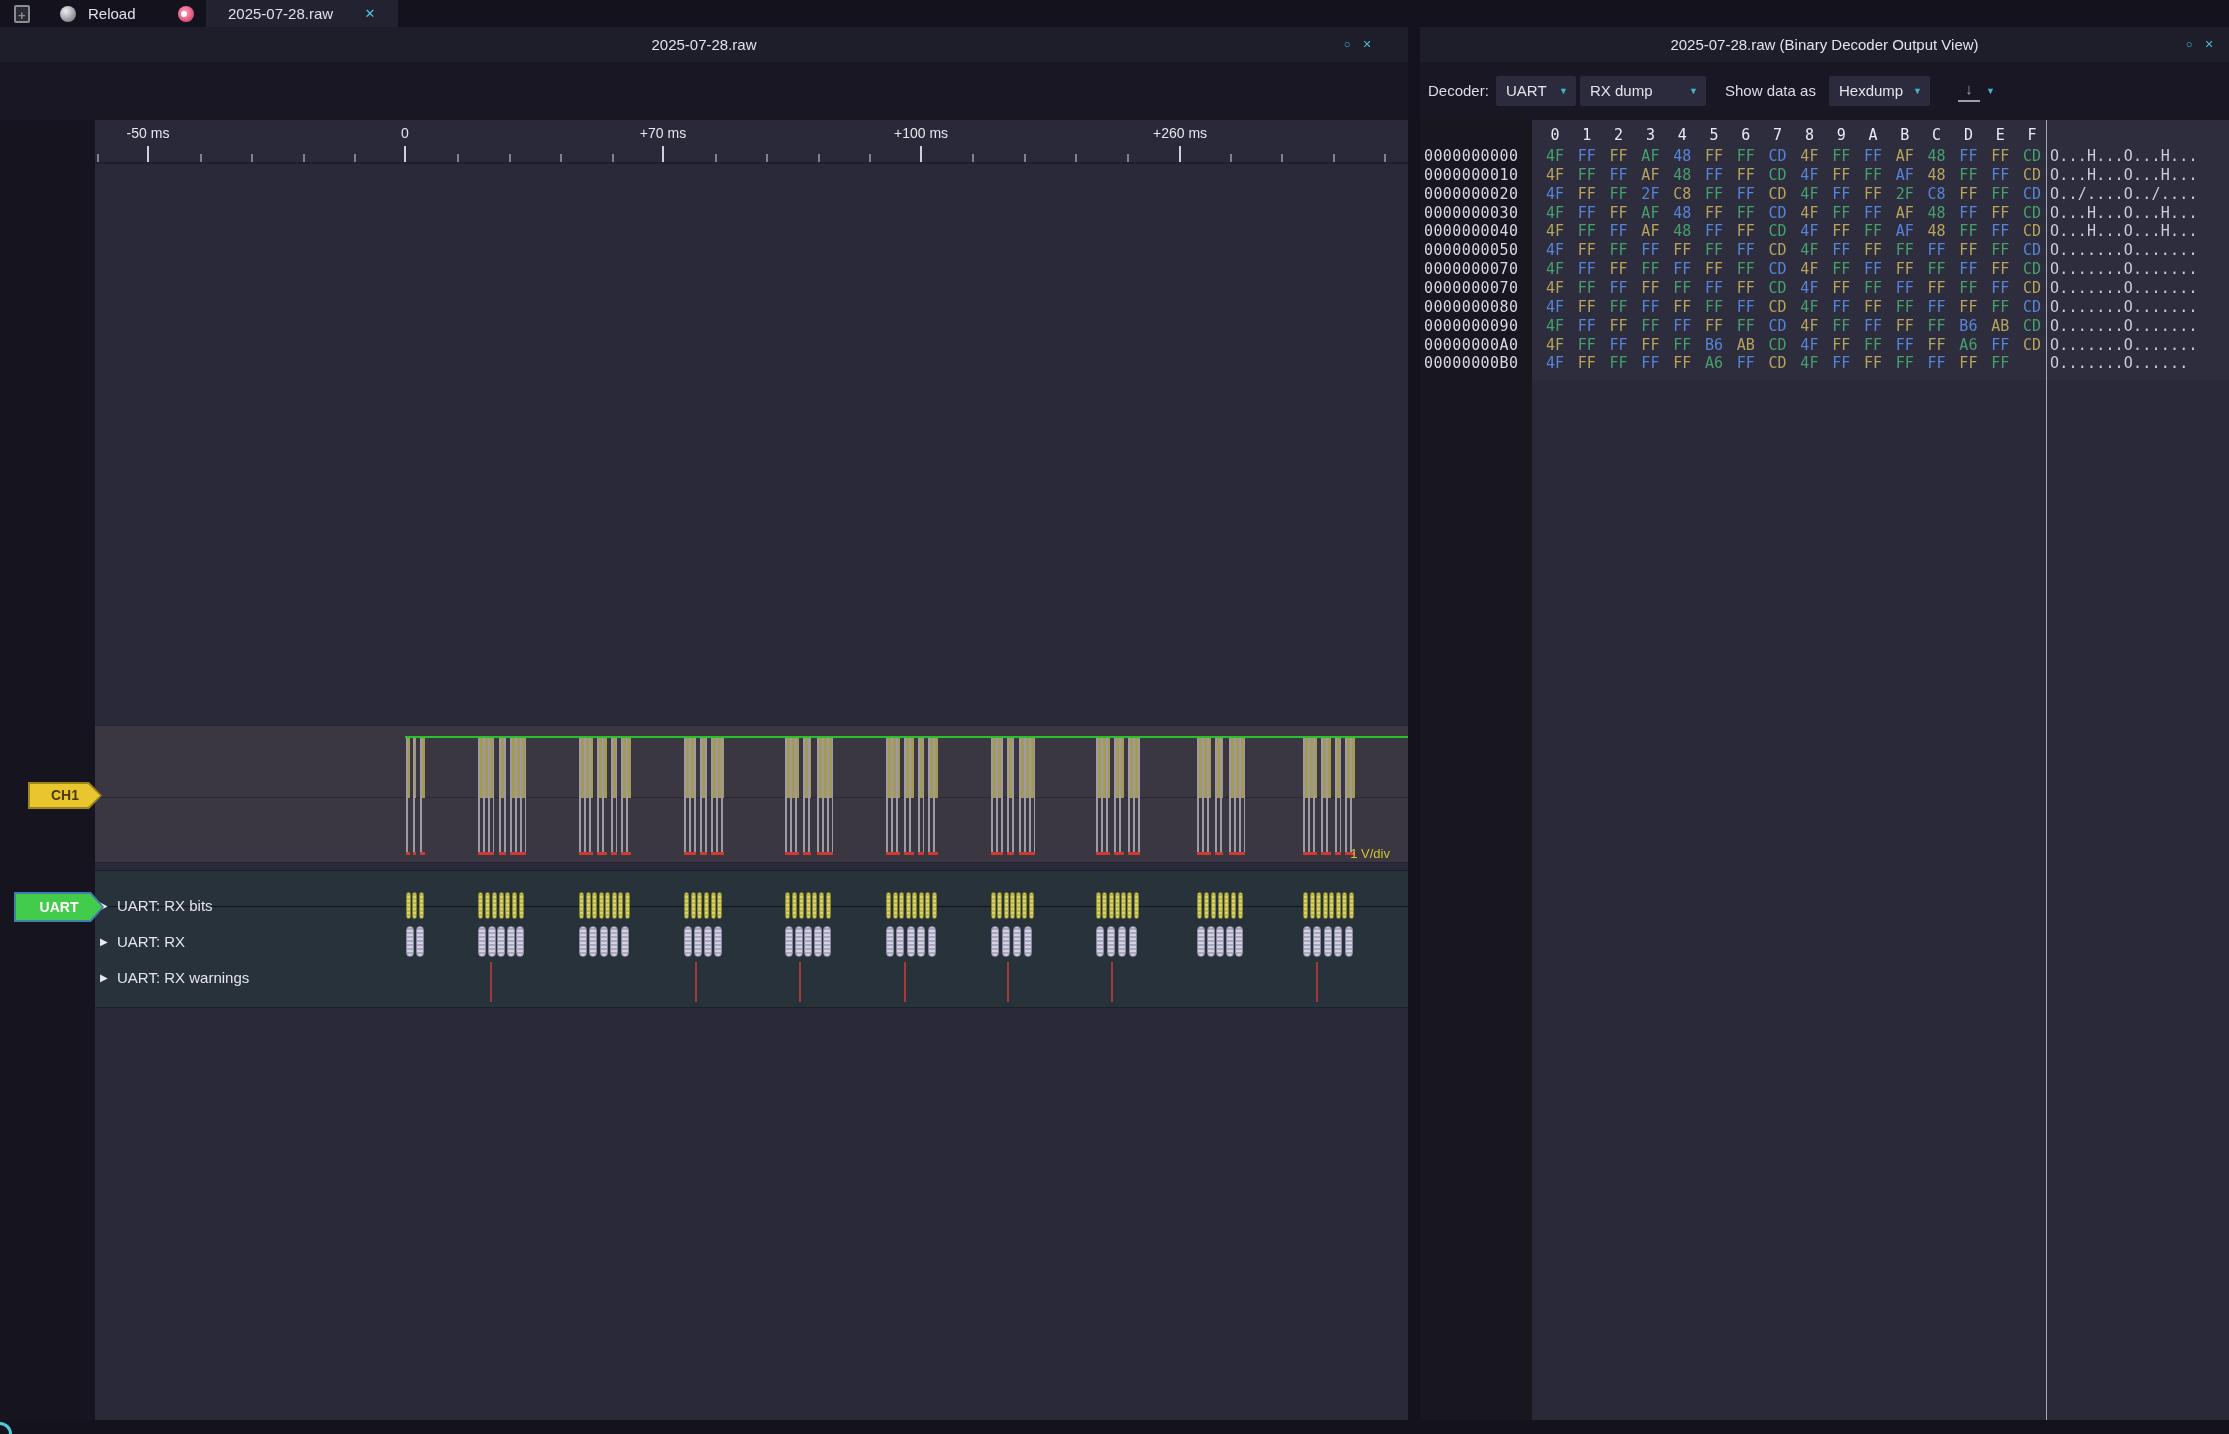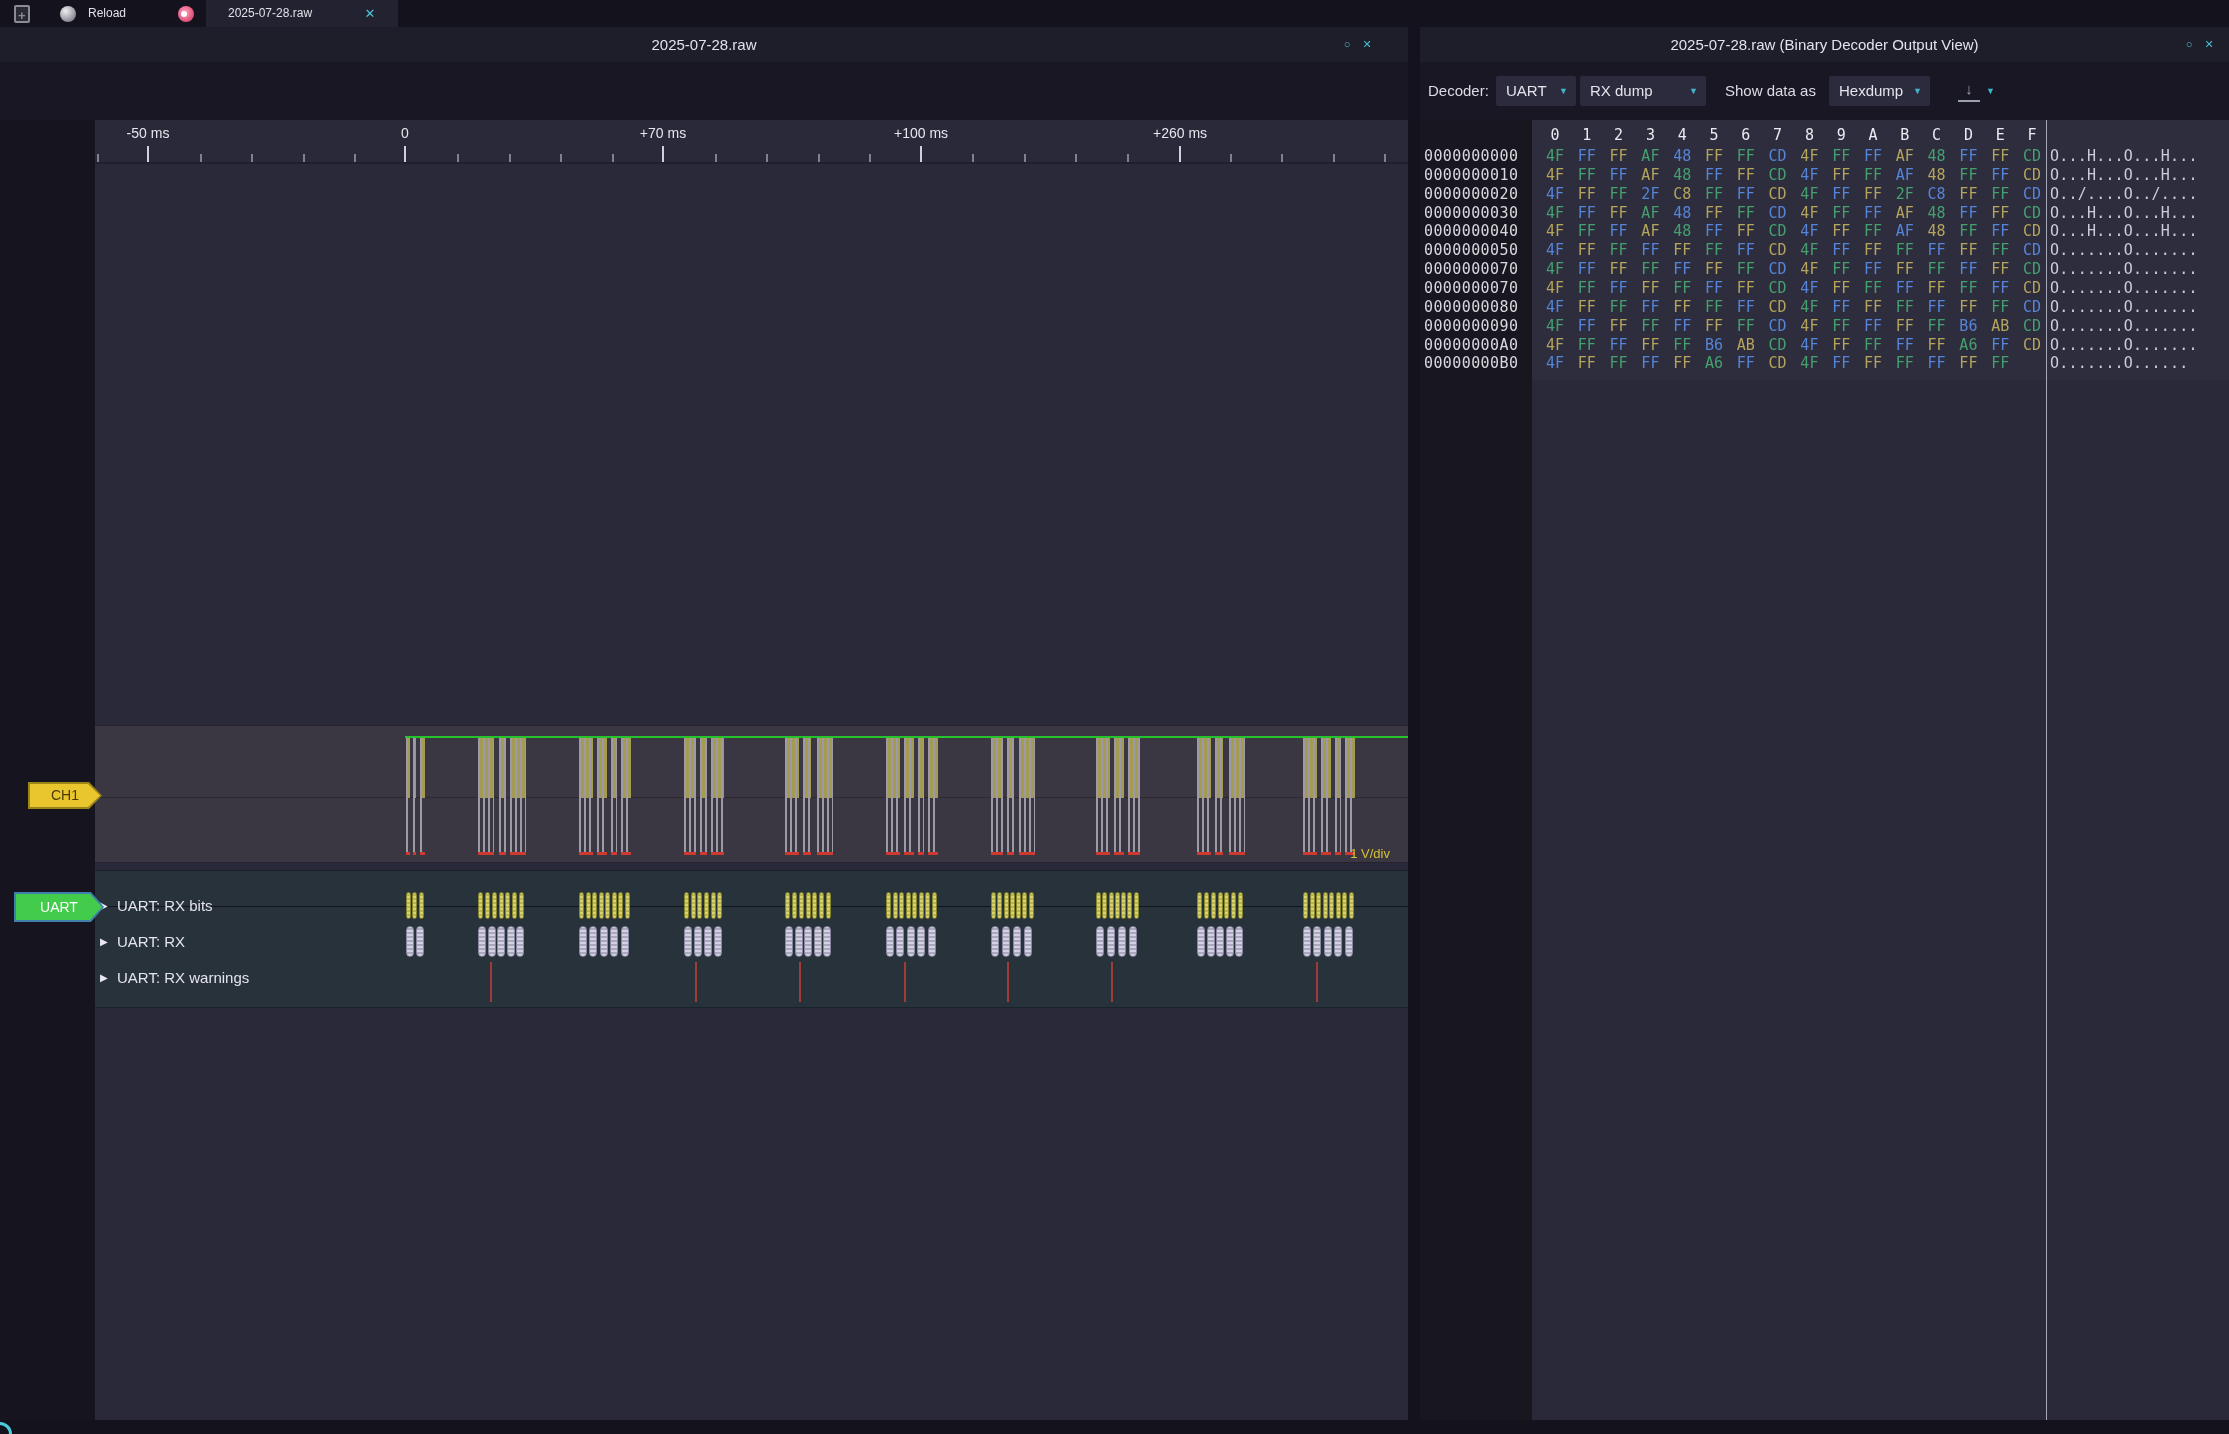--- a/index.html
+++ b/index.html
@@ -3,21 +3,21 @@
 <meta charset="utf-8">
 <style>
   * { margin:0; padding:0; box-sizing:border-box; }
   html,body { width:2229px; height:1434px; overflow:hidden; background:#14131d;
     font-family:"Liberation Sans", sans-serif; }
   #app { position:relative; width:2229px; height:1434px; background:#14131d; }
   .abs { position:absolute; }
 
   
   #tabbar { left:0; top:0; width:2229px; height:27px; background:#14131d; }
-  .tab-text { color:#dfe0e8; font-size:12px; line-height:27px; }
+  .tab-text { color:#dfe0e8; font-size:15px; line-height:27px; }
   #tab-active { left:206px; top:0; width:192px; height:27px; background:#232230; }
   #tab-close { left:360px; top:0; width:20px; height:27px; color:#4fc3d8; font-size:13px;
     line-height:27px; text-align:center; cursor:pointer; }
   .ball { border-radius:50%; width:16px; height:16px; top:6px; }
   #ball-gray { left:60px; background:radial-gradient(circle at 35% 32%, #eeeef2, #85858e 75%); }
   #ball-pink { left:178px; background:radial-gradient(circle at 42% 40%, #ff9cba 8%, #e05279 65%); }
   #ball-pink::after { content:""; position:absolute; left:3px; top:5px; width:6px; height:6px;
     border-radius:50%; background:#fff; }
   #icon-newfile { left:14px; top:5px; width:16px; height:18px; border:2px solid #8b8b96;
     border-radius:2px; background:#2a2a33; }
@@ -78,21 +78,21 @@
     background:repeating-linear-gradient(0deg,#d4d2e2 0 2px,#aaa8bf 2px 4px); }
   .warnline { position:absolute; top:962px; width:2px; height:40px; background:#a23a3a; z-index:2; }
   .dec-row-label { position:absolute; left:117px; color:#e4e4ec; font-size:15px; z-index:3; }
   .dec-arrow { position:absolute; left:100px; color:#e8e8f0; font-size:10px; z-index:3; cursor:pointer; }
 
   
   .tag-outer { position:absolute; z-index:7; cursor:pointer;
     clip-path:polygon(0 0, calc(100% - 13px) 0, 100% 50%, calc(100% - 13px) 100%, 0 100%); }
   .tag-inner { position:absolute; inset:2px;
     clip-path:polygon(0 0, calc(100% - 12px) 0, 100% 50%, calc(100% - 12px) 100%, 0 100%);
-    text-align:center; font-size:14px; font-weight:normal; }
+    text-align:center; font-size:14px; font-weight:bold; }
   #tag-ch1 { left:28px; top:782px; width:74px; height:27px; background:#9c8618; }
   #tag-ch1 .tag-inner { background:#e9c62e; color:#4a3a05; line-height:23px; }
   #tag-uart { left:14px; top:892px; width:90px; height:30px; background:#3f7fae; }
   #tag-uart .tag-inner { background:#43cb4c; color:#ffffff; line-height:26px; }
 
   
   #bottom-strip { left:0; top:1420px; width:2229px; height:14px; background:#14131d; overflow:hidden; }
   #scroll-arc { position:absolute; left:-12px; top:2px; width:24px; height:24px; border-radius:50%;
     border:3px solid #4ccbdb; }
 

